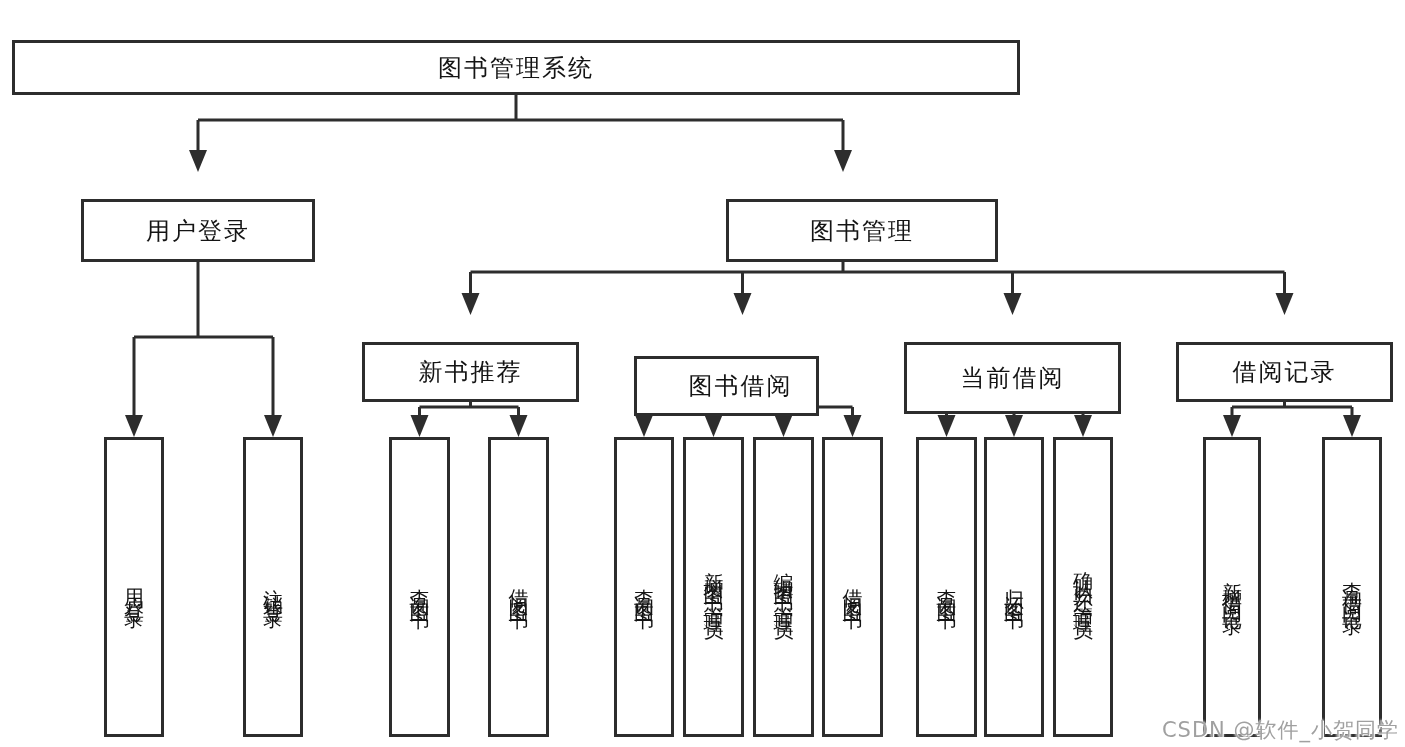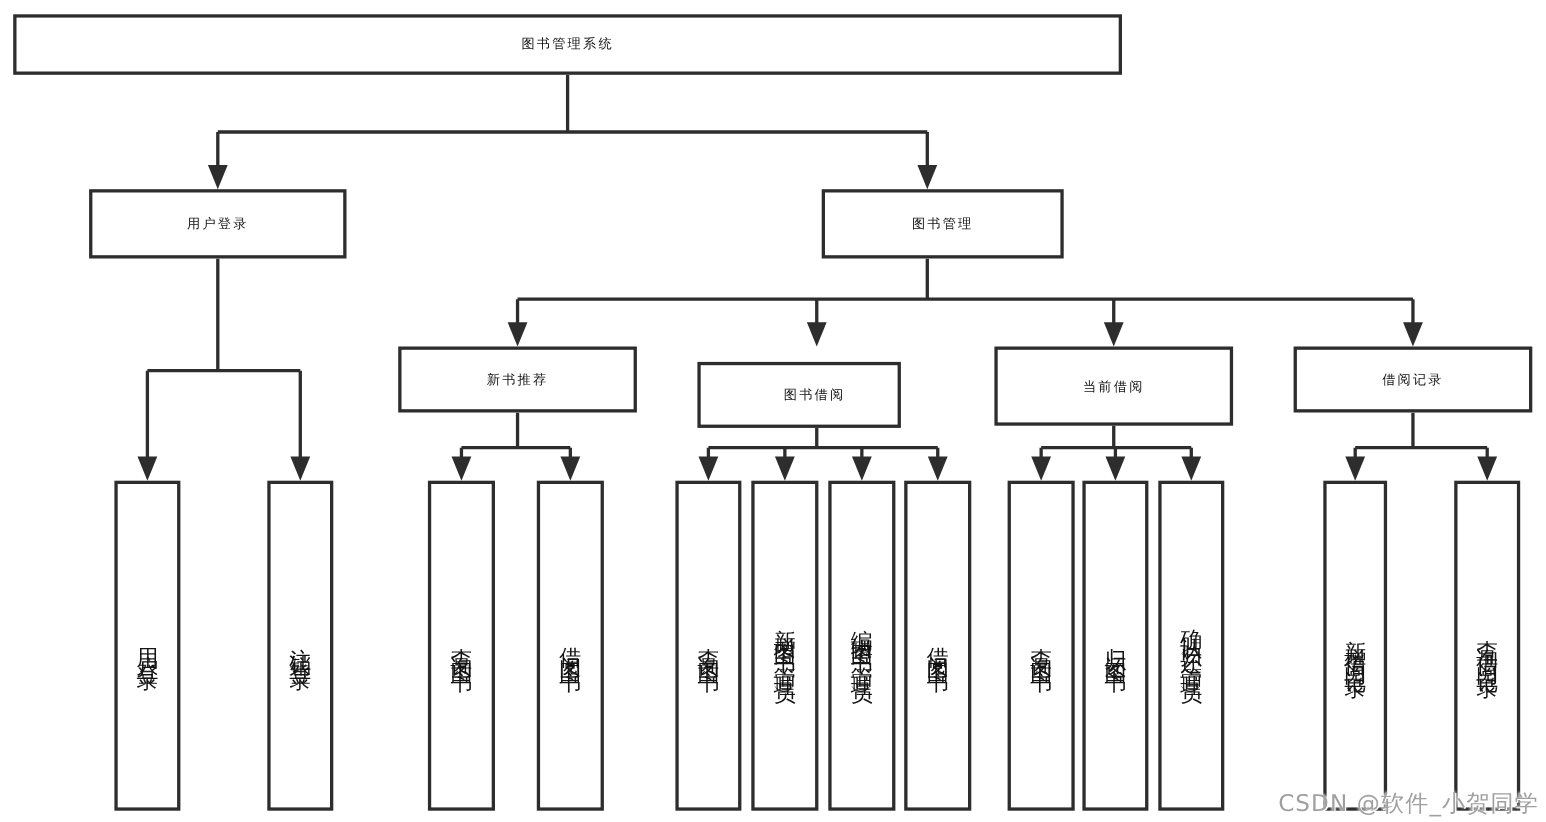--- a/index.html
+++ b/index.html
@@ -9,21 +9,21 @@
   }
   .stage svg{position:absolute;left:0;top:0;}
   .cl{stroke:var(--line,#2d2d2d);stroke-width:3;fill:none;}
   .ar{fill:var(--line,#2d2d2d);stroke:none;}
   .hbox,.vbox{
     position:absolute;box-sizing:border-box;background:#ffffff;
     border:3px solid var(--box-border,#2d2d2d);
     display:flex;align-items:center;justify-content:center;
     color:var(--text,#141414);
   }
-  .hbox{font-size:12px;letter-spacing:2px;}
+  .hbox{font-size:24px;letter-spacing:2px;margin-top:27px;}
   .vbox>span{
     writing-mode:vertical-rl;text-orientation:mixed;
     font-size:20px;letter-spacing:7px;line-height:1.25;
     color:var(--text,#141414);
   }
   .watermark{
     position:absolute;right:6px;bottom:3px;z-index:5;
     font-size:21px;letter-spacing:1px;color:var(--watermark,#a0a0a0);
     text-shadow:0 0 3px #ffffff,0 0 3px #ffffff,1px 1px 0 #ffffff;
   }
@@ -72,21 +72,21 @@
     <g>
       <path class="cl" d="M1284.5 375 V407 M1232 407 H1352 M1232 407 V418 M1352 407 V418"></path>
       <polygon class="ar" points="1223,415 1241,415 1232,437"></polygon>
       <polygon class="ar" points="1343,415 1361,415 1352,437"></polygon>
     </g>
   </svg>
 
   <div class="hbox" style="left:12px;top:13px;width:1008px;height:55px;">图书管理系统</div>
 
   <div class="hbox" style="left:81px;top:172px;width:234px;height:63px;">用户登录</div>
-  <div class="hbox" style="left:747px;top:172px;width:220px;height:63px;font-family:Liberation Serif, serif;">图书管理</div>
+  <div class="hbox" style="left:726px;top:172px;width:272px;height:63px;font-family:Liberation Serif, serif;">图书管理</div>
 
   <div class="hbox" style="left:362px;top:315px;width:217px;height:60px;text-align:center;">新书推荐</div>
   <div class="hbox" style="left:634px;top:329px;width:185px;height:60px;padding-left:28px;">图书借阅</div>
   <div class="hbox" style="left:904px;top:315px;width:217px;height:72px;">当前借阅</div>
   <div class="hbox" style="left:1176px;top:315px;width:217px;height:60px;">借阅记录</div>
 
   <div class="vbox" style="left:104px;top:437px;width:60px;height:300px;">
     <span>用户登录</span>
     </div>
   <div class="vbox" style="left:243px;top:437px;width:60px;height:300px;">

